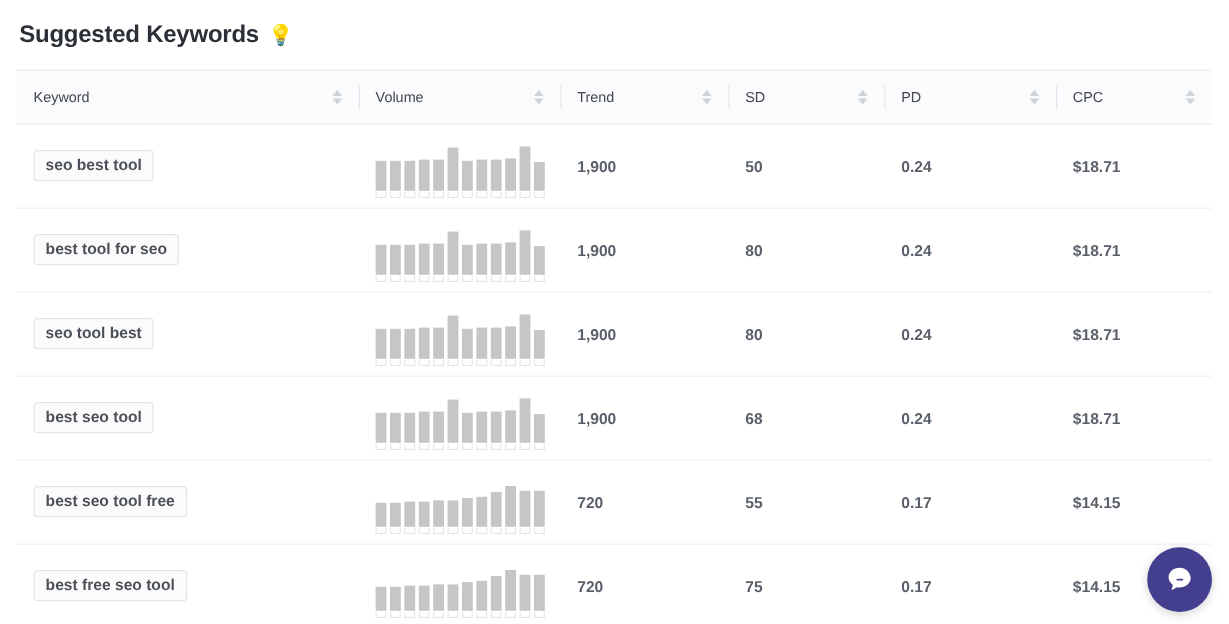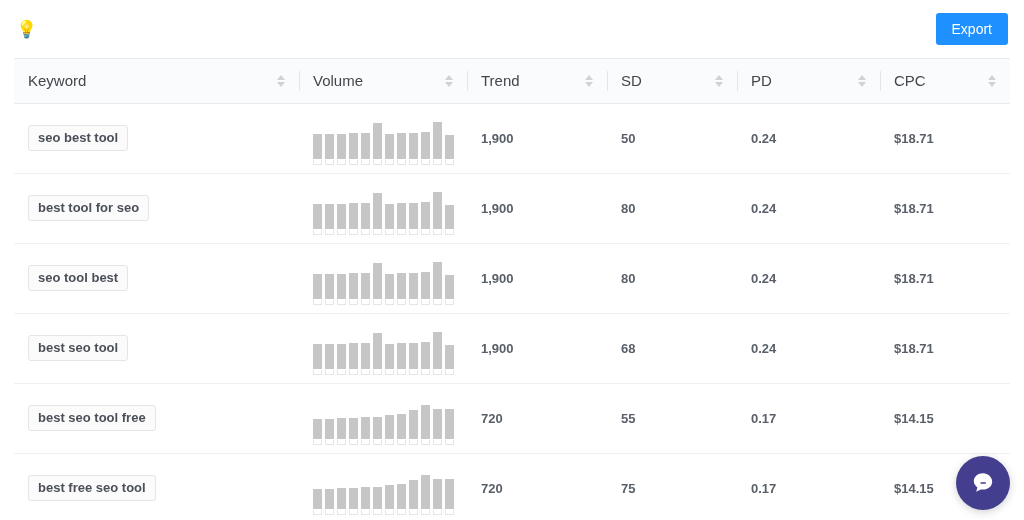--- a/index.html
+++ b/index.html
@@ -71,21 +71,21 @@
     border-collapse: collapse;
     table-layout: fixed;
   }
 
   thead tr {
     background: #fafbfc;
   }
 
   thead th {
     height: 44px;
-    font-size: 15px;
+    font-size: 12px;
     font-weight: normal;
     color: #43474d;
     text-align: left;
     padding: 0 14px;
     position: relative;
     border-bottom: 1px solid #e9ecef;
     vertical-align: middle;
   }
 
   thead th .th-inner {
@@ -191,23 +191,23 @@
     z-index: 20;
   }
 </style>
 </head>
 <body>
 
 <div id="app">
 
   <div class="page-header">
     <div class="page-title">
+      <span>Suggested Keywords</span>
       <span class="bulb-icon">💡</span>
     </div>
-    <button class="export-button">Export</button>
   </div>
 
   <div class="table-wrap">
     <table class="kw-table">
       <thead>
         <tr id="header-row">
             <th style="width: 285px;">
               <div class="th-inner">
                 <span>Keyword</span>
                 <span class="sort-icon">

